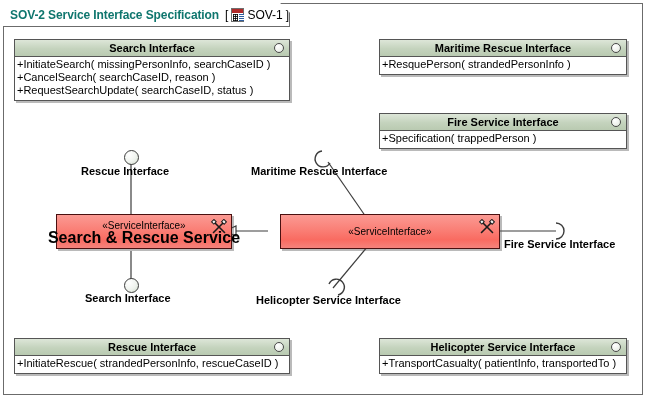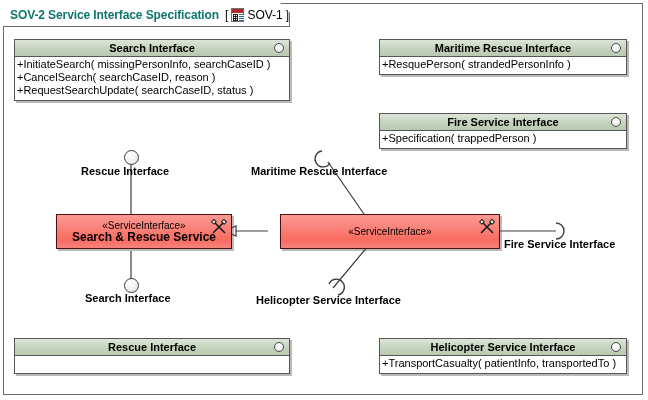--- a/index.html
+++ b/index.html
@@ -155,21 +155,21 @@
     justify-content: center;
     margin-left: 10px;
   }
   .svc-stereo {
     font-size: 10px;
     color: #000;
     line-height: 11px;
     white-space: nowrap;
   }
   .svc-name {
-    font-size: 12px;
+    font-size: 16px;
     font-weight: bold;
     color: #000;
     line-height: 13px;
     white-space: nowrap;
   }
   .tools-icon {
     position: absolute;
     right: 4px;
     top: 4px;
     width: 16px;
@@ -280,20 +280,23 @@
     <div class="iface-body">
       <div class="iface-op">+Specification( trappedPerson )</div>
     </div>
   </div>
 
   <div class="iface" style="left:14px; top:338px; width:276px; height:36px;">
     <div class="iface-header">
       <span class="iface-title">Rescue Interface</span>
       <span class="iface-circle"></span>
     </div>
+    <div class="iface-body">
+      <div class="iface-op">+InitiateRescue( strandedPersonInfo, rescueCaseID )</div>
+    </div>
   </div>
 
   <div class="iface" style="left:379px; top:338px; width:248px; height:36px;">
     <div class="iface-header">
       <span class="iface-title">Helicopter Service Interface</span>
       <span class="iface-circle"></span>
     </div>
     <div class="iface-body">
       <div class="iface-op">+TransportCasualty( patientInfo, transportedTo )</div>
     </div>

